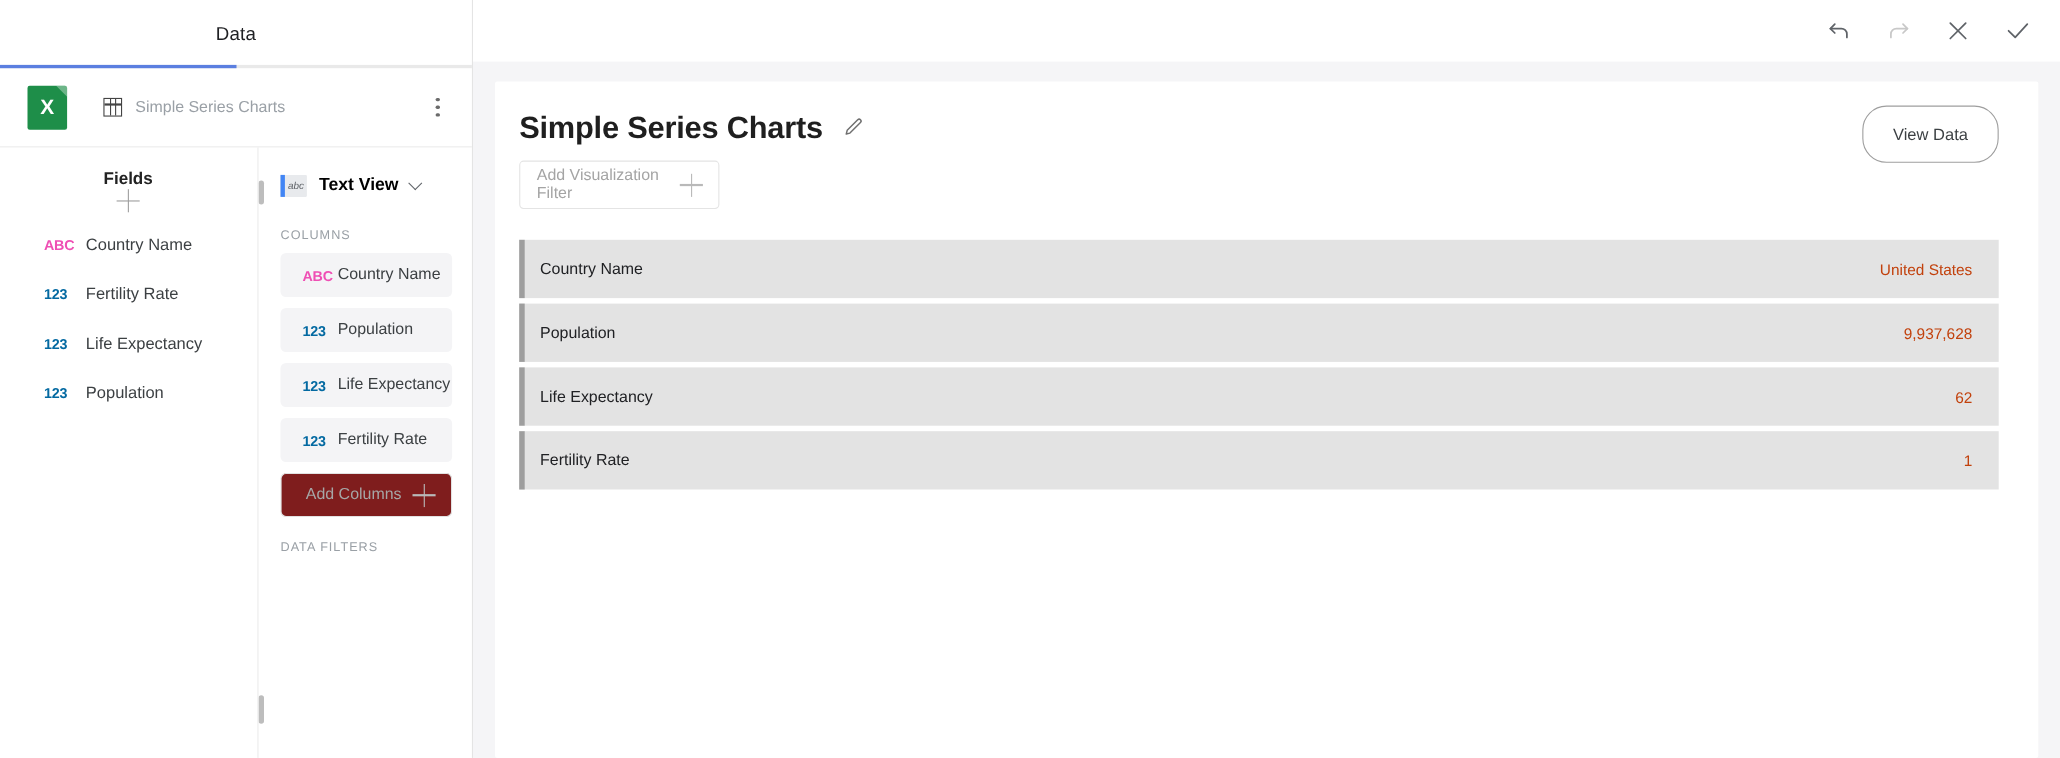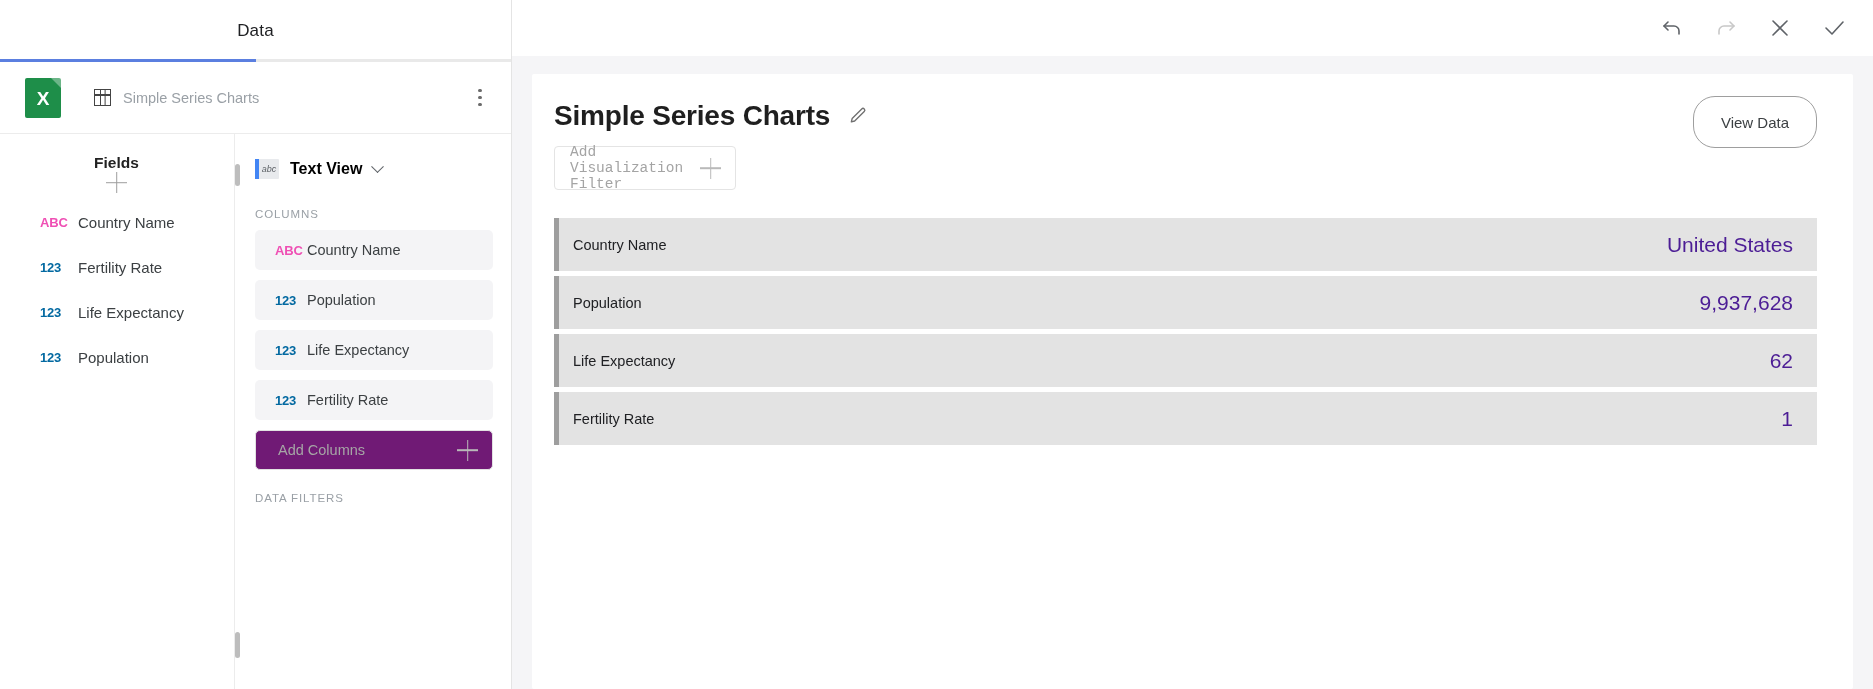--- a/index.html
+++ b/index.html
@@ -6,21 +6,21 @@
   html, body {
     width: 1873px; height: 689px;
     font-family: "Liberation Sans", sans-serif;
     background: #ffffff;
     overflow: hidden;
   }
   #app { position: relative; width: 1873px; height: 689px; display: flex; }
 
   
   .left-panel {
-    width: 512px; height: 689px;
+    width: 430px; height: 689px;
     background: #ffffff;
     border-right: 1px solid #e4e4e4;
     display: flex; flex-direction: column;
     position: relative;
   }
 
   
   .tabs { height: 62px; display: flex; position: relative; }
   .tab {
     flex: 1; display: flex; align-items: center; justify-content: center;
@@ -136,21 +136,21 @@
     padding-left: 20px; margin-top: 22px; margin-bottom: 10px;
   }
   .chip {
     margin: 0 18px 10px 20px; height: 40px; border-radius: 5px;
     background: #f4f4f6; display: flex; align-items: center; padding-left: 20px;
     cursor: pointer;
   }
   .chip .type-badge { width: 28px; }
   .chip-label { font-size: 14.5px; color: #3c4043; margin-left: 4px; }
   .chip.ghost {
-    background: #701a75; border: 1px solid #e2e2e2;
+    background: #7f1d1d; border: 1px solid #e2e2e2;
     justify-content: space-between; padding-right: 14px; padding-left: 22px;
   }
   .chip.ghost .chip-label { color: #a6a6a6; margin-left: 0; font-size: 14.5px;}
 
   .scroll-thumb {
     position: absolute; left: 0; width: 5px; border-radius: 3px; background: #bdbdbd;
   }
 
   
   .main {
@@ -177,32 +177,32 @@
     position: absolute; right: 36px; top: 22px;
     border: 1px solid #9e9e9e; border-radius: 22px;
     height: 52px; padding: 0 27px; background: #fff;
     display: flex; align-items: center; font-size: 15px; color: #3c4043;
     cursor: pointer;
   }
   .viz-filter {
     margin-top: 14px; width: 182px; height: 44px;
     border: 1px solid #e4e4e4; border-radius: 4px;
     display: flex; align-items: center; justify-content: space-between;
-    padding: 0 14px 0 15px; cursor: pointer; font-family: Liberation Mono, monospace;
+    padding: 0 14px 0 15px; cursor: pointer;
   }
   .viz-filter span { font-size: 14.5px; color: #a4a4a4; }
 
   .rows { margin-top: 28px; }
   .data-row {
     height: 53px; background: #e3e3e3; border-left: 5px solid #9e9e9e;
     display: flex; align-items: center; justify-content: space-between;
     padding: 0 24px 0 14px; margin-bottom: 5px;
   }
   .row-label { font-size: 14.5px; color: #202124; }
-  .row-value { font-size: 21px; color: #4c1d95; }
+  .row-value { font-size: 14px; color: #c2410c; }
 </style>
 </head>
 <body>
 
 <div id="app">
 
   <div class="left-panel">
 
     <div class="tabs">
       <div class="tab active">

